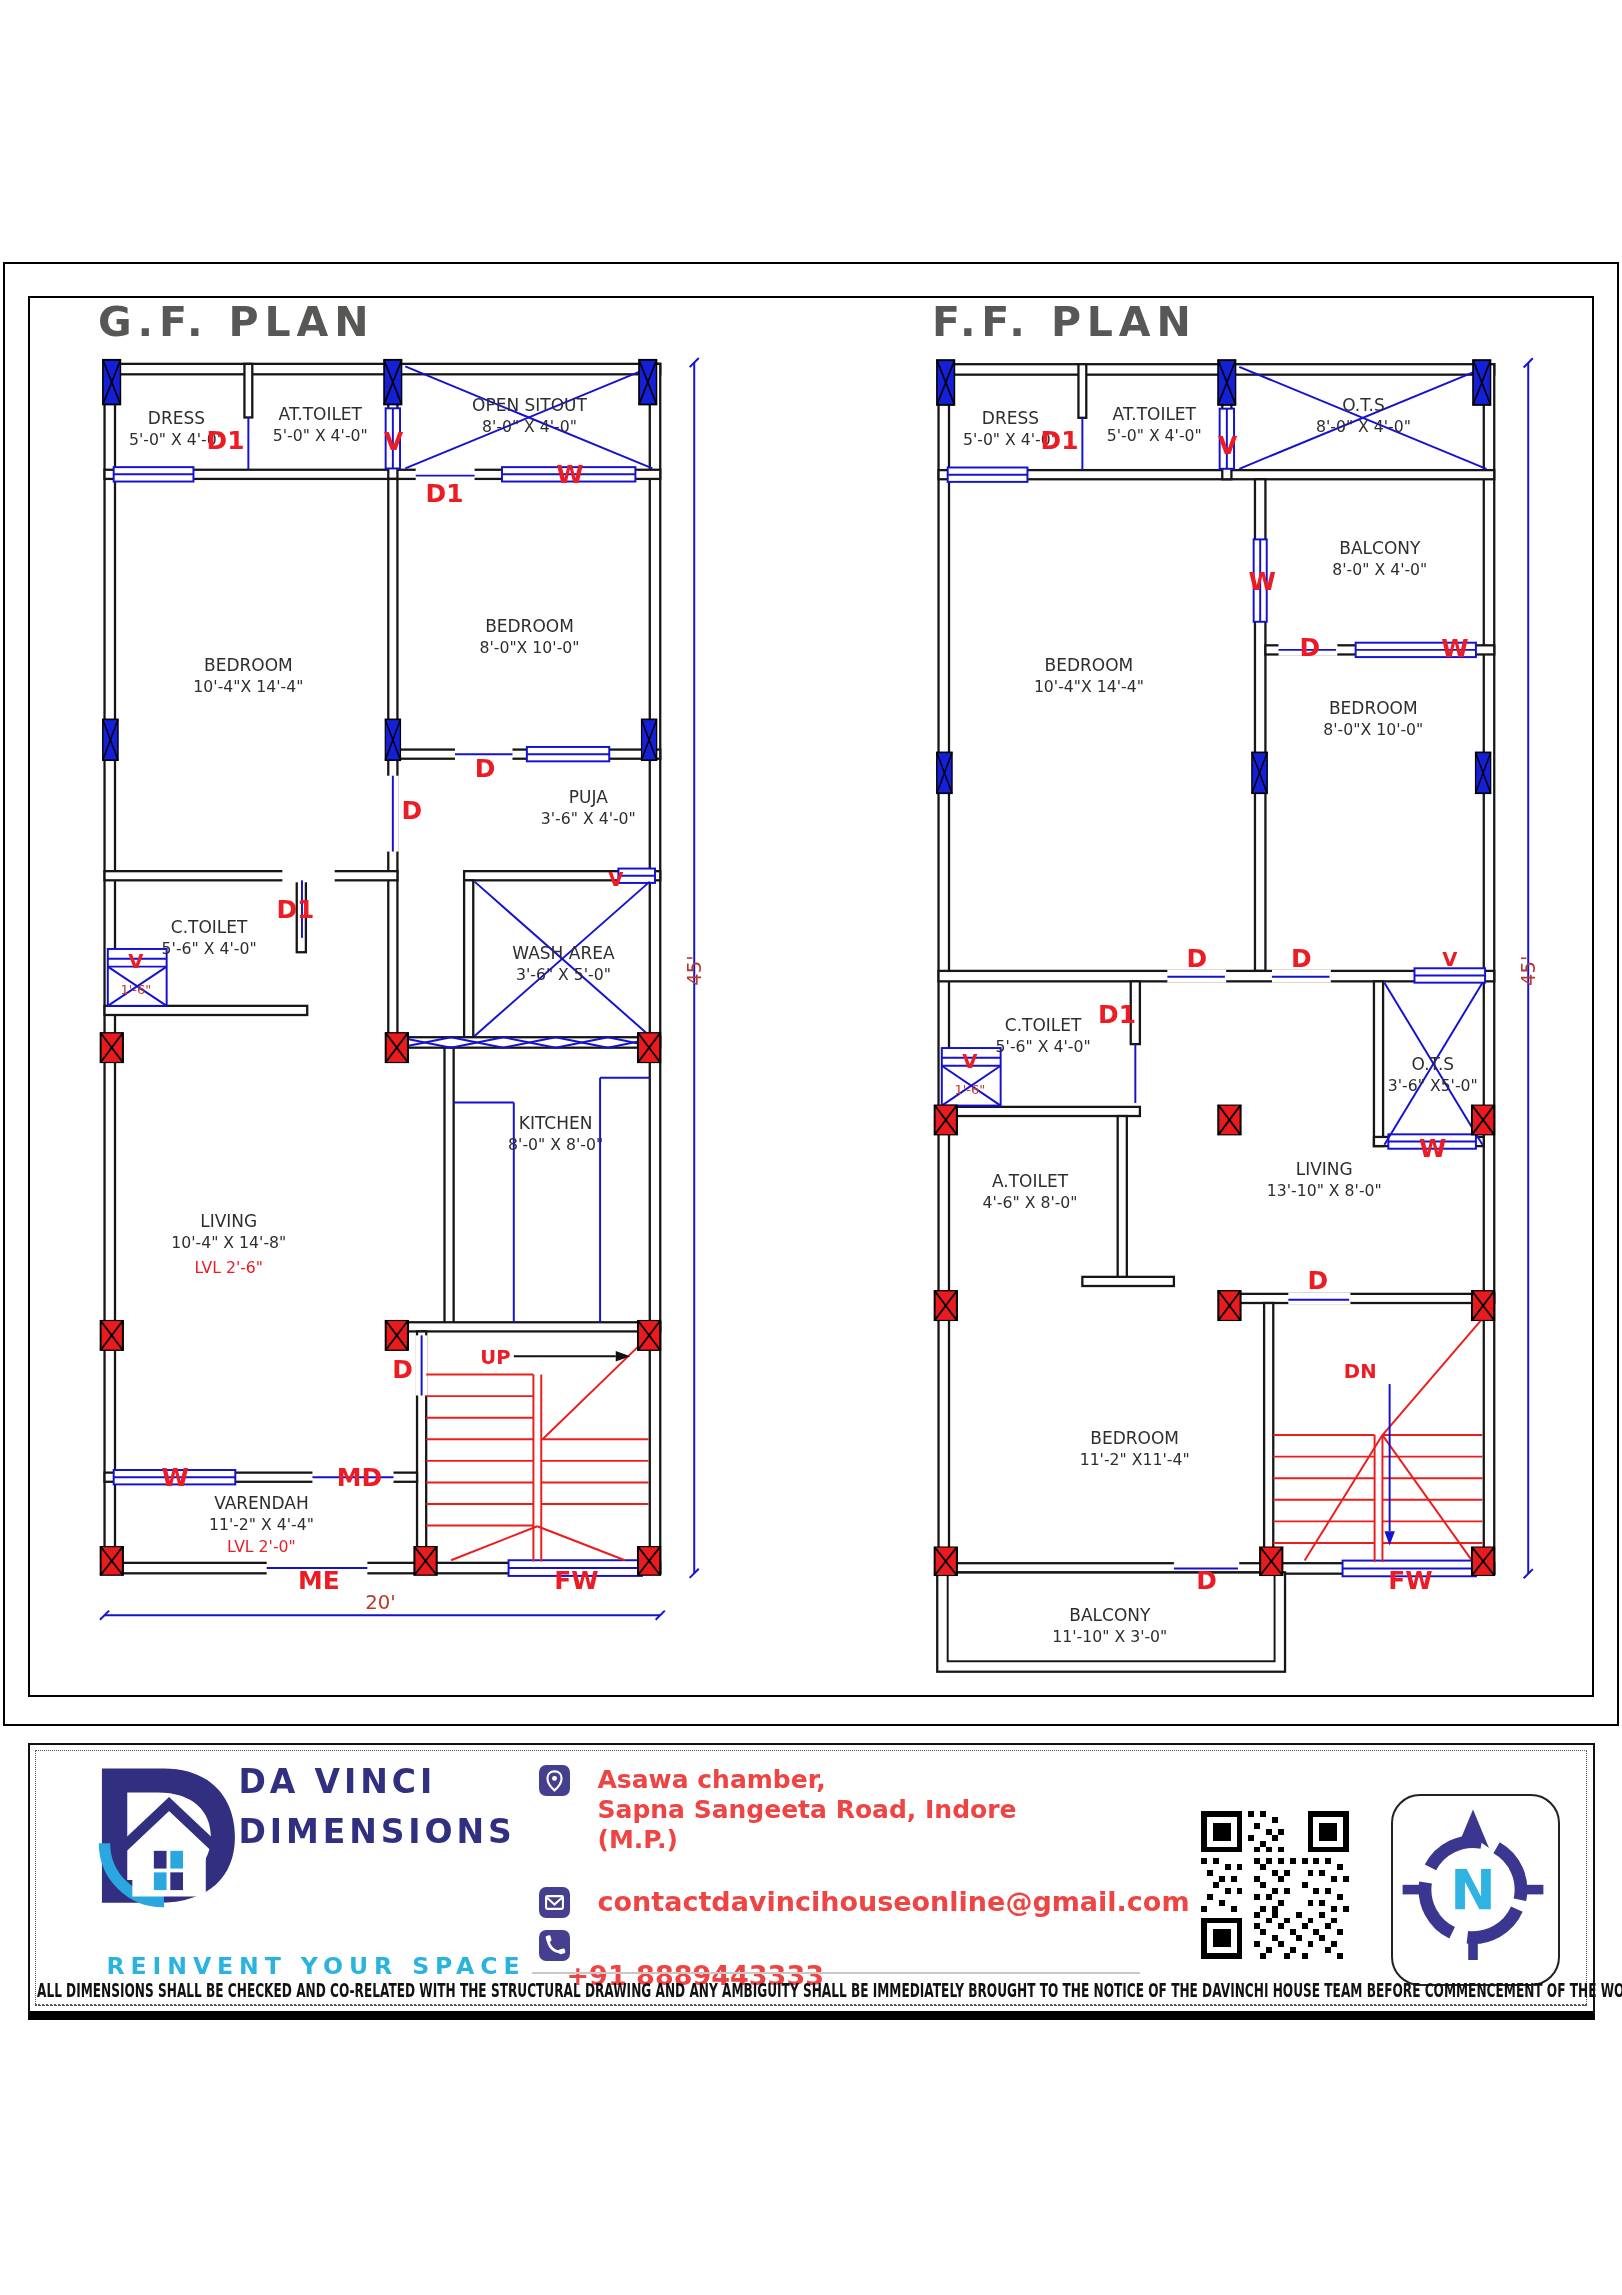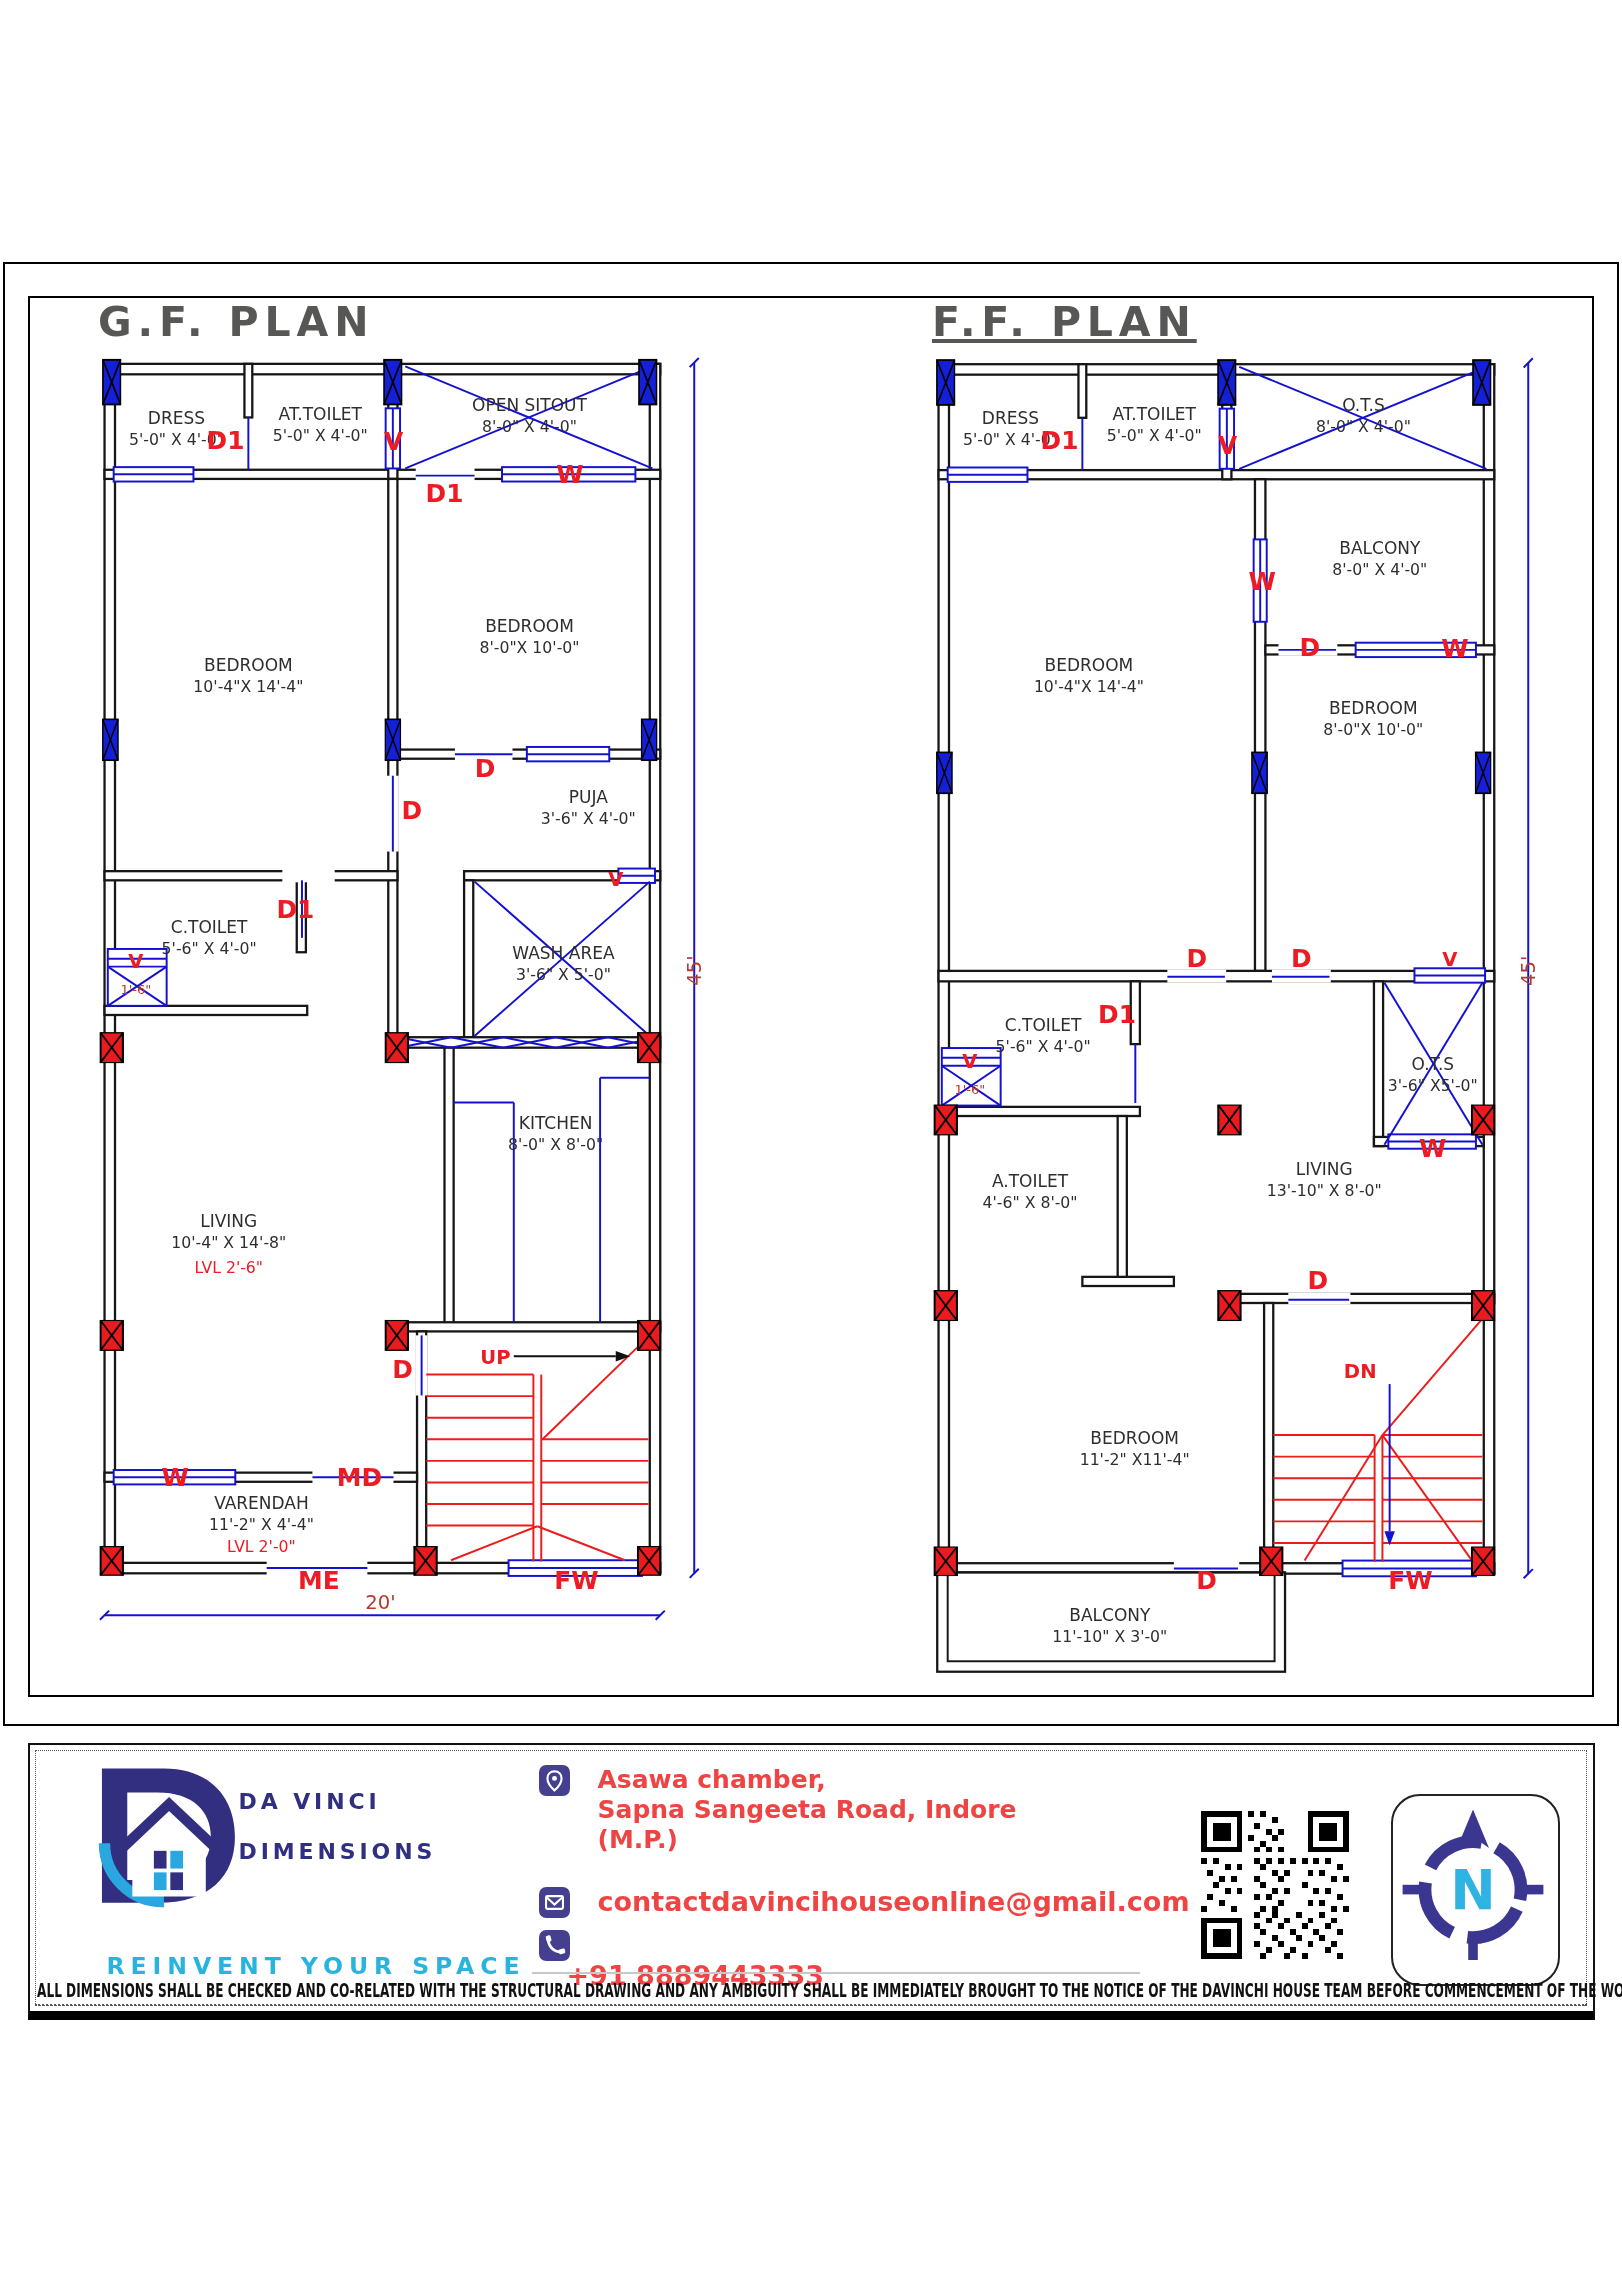--- a/index.html
+++ b/index.html
@@ -23,42 +23,42 @@
   text.lv{font-size:24px;fill:#ed1c24;text-anchor:middle;}
   text.tg{font-size:38px;font-weight:bold;fill:#ed1c24;text-anchor:middle;}
   text.tgs{font-size:30px;font-weight:bold;fill:#ed1c24;text-anchor:middle;}
   text.dm{font-size:30px;fill:#b5392e;text-anchor:middle;}
   text.dms{font-size:20px;fill:#c03a2e;text-anchor:middle;}
   
   .titleblock{position:absolute;left:27.5px;top:1743px;width:1563px;height:266px;border:2px solid #111;border-bottom:9.2px solid #000;background:#fff;}
   .tb-dotted{position:absolute;left:5.2px;top:5.2px;right:5.2px;bottom:5.2px;border:1.3px dotted #555;pointer-events:none;}
   .tb-logo{position:absolute;left:39px;top:17px;}
   .tagline{position:absolute;left:77px;top:207px;font-size:23.6px;font-weight:bold;color:#2ab4dd;letter-spacing:5.9px;text-align:right;}
-  .company{position:absolute;left:209px;top:32px;color:#312f80;font-weight:bold;font-size:22px;letter-spacing:3.9px;line-height:50px;white-space:nowrap;}
+  .company{position:absolute;left:209px;top:12px;color:#312f80;font-weight:bold;font-size:33px;letter-spacing:3.9px;line-height:50px;white-space:nowrap;}
   .contact{position:absolute;left:509px;top:19.6px;}
   .c-row{position:absolute;display:flex;}
   .c-ico{width:31px;height:31px;border-radius:7.2px;background:#44408f;flex:0 0 31px;}
   .c-txt{margin-left:28px;font-size:25px;font-weight:600;color:#ef4444;line-height:30px;white-space:nowrap;}
   .c-big{font-size:27px;}
   .tb-rule{position:absolute;left:502px;top:227px;width:608px;height:2px;background:#c8c8c8;}
   .qr{position:absolute;left:1171px;top:62px;}
   .compass{position:absolute;left:1361px;top:49px;width:165px;height:188px;border:2.3px solid #222;border-radius:29px;background:#fff;}
   .disclaimer{position:absolute;left:7.9px;top:234px;width:1550px;overflow:visible;white-space:nowrap;font-size:19.6px;font-weight:bold;color:#111;transform:scaleX(0.62);transform-origin:left center;}
   .tb-dotline{position:absolute;left:5.2px;right:5.2px;top:259px;border-top:2px dotted #555;}
 </style>
 </head>
 <body>
 
 <div class="sheet">
 
   <div class="frame-outer"></div>
   <div class="frame-inner"></div>
 
   <div class="plan-title" style="left:98px;">G.F. PLAN</div>
-  <div class="plan-title" style="left:932px;text-decoration:underline;">F.F. PLAN</div>
+  <div class="plan-title" style="left:932px;">F.F. PLAN</div>
 
   <svg class="plan" style="left:98px;top:357px;" width="608" height="1282" viewBox="0 0 930 1960">
     <defs>
       <symbol id="cb" viewBox="0 0 30 60" preserveAspectRatio="none">
         <rect x="1.5" y="1.5" width="27" height="57" class="colb"></rect>
         <line x1="1.5" y1="1.5" x2="28.5" y2="58.5" class="cx"></line>
         <line x1="28.5" y1="1.5" x2="1.5" y2="58.5" class="cx"></line>
       </symbol>
       <symbol id="cr" viewBox="0 0 30 60" preserveAspectRatio="none">
         <rect x="1.5" y="1.5" width="27" height="57" class="colr"></rect>

